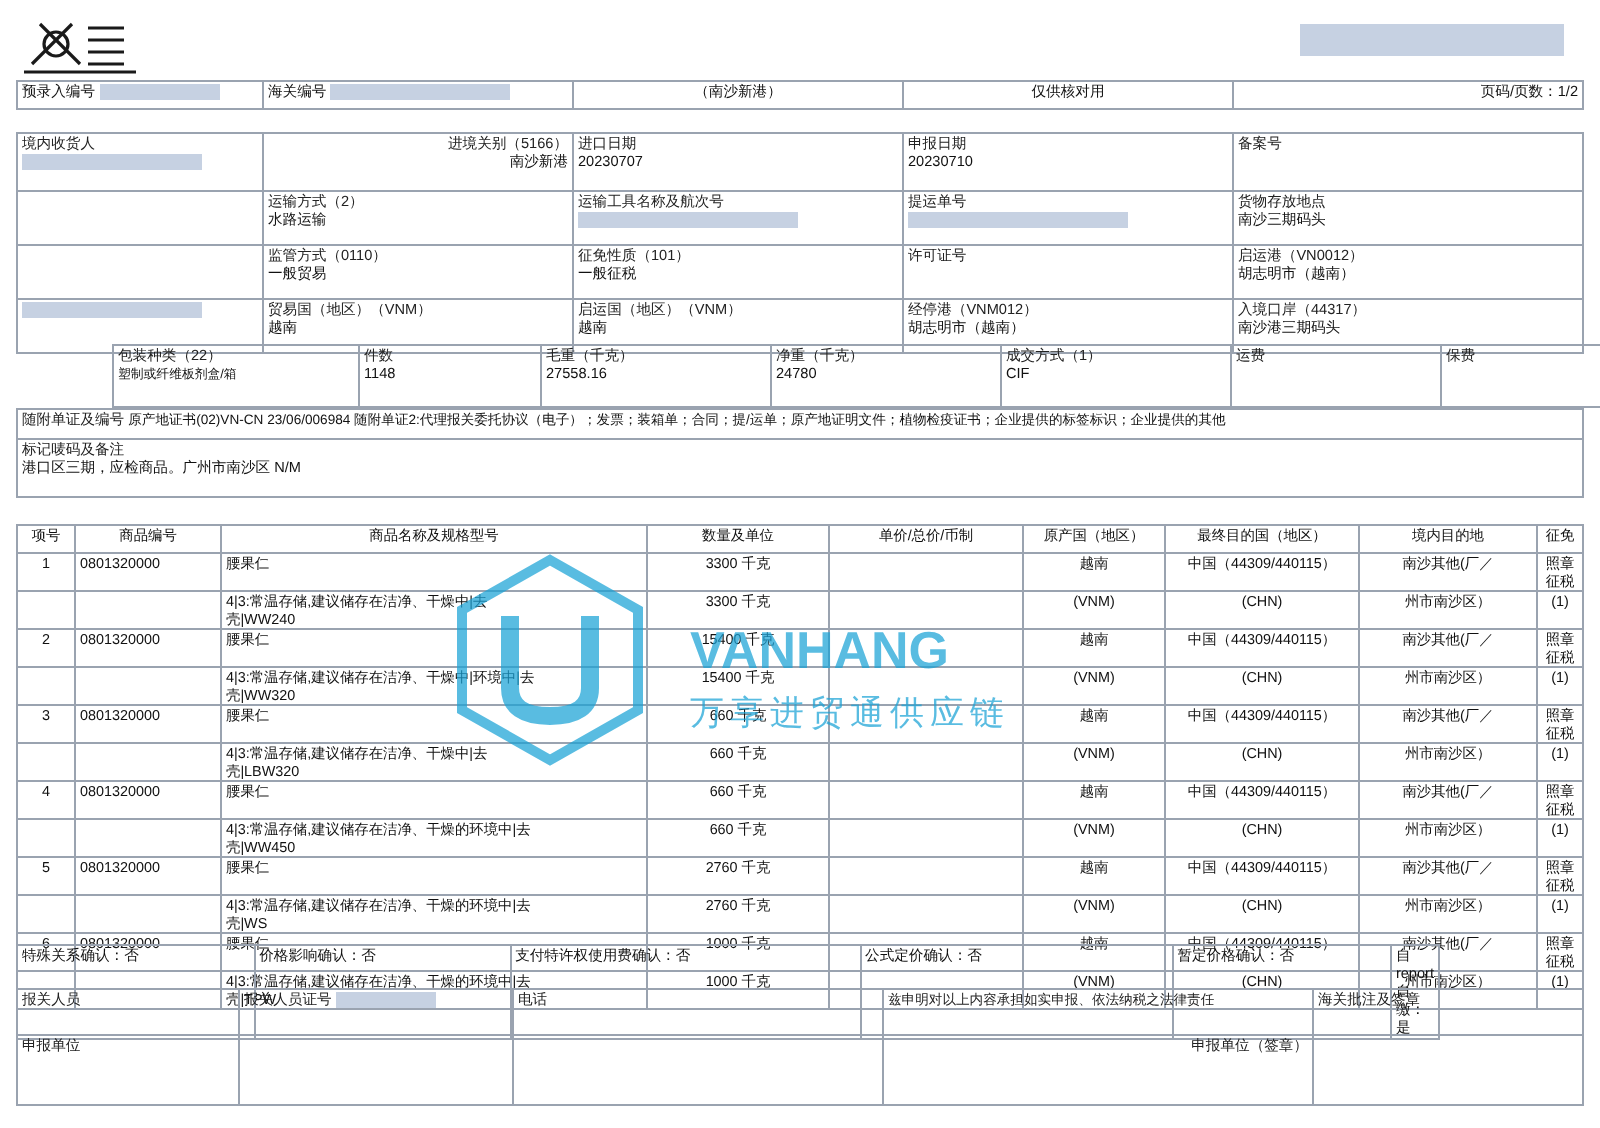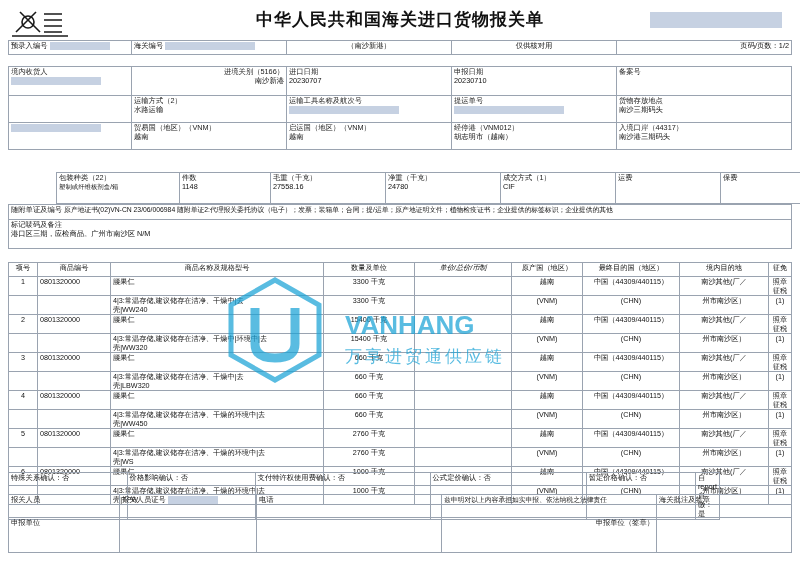--- a/index.html
+++ b/index.html
@@ -67,21 +67,20 @@
     <rect x="0" y="0" width="60" height="34" fill="#fff"></rect>
     <g stroke="#1a1a1a" stroke-width="1.6" fill="none">
       <path d="M6 26 L26 6"></path>
       <path d="M10 6 L30 26"></path>
       <circle cx="18" cy="16" r="6"></circle>
       <path d="M34 8 L52 8 M34 14 L52 14 M34 20 L52 20 M34 26 L52 26"></path>
     </g>
     <path d="M2 30 L58 30" stroke="#1a1a1a" stroke-width="1.4"></path>
   </svg>
 
-  <div class="title">中华人民共和国海关进口货物报关单</div>
   <div class="hdr-redact"></div>
 
   <table id="top-table">
     <tbody>
         <tr>
       <td style="width:118px;height:13px;margin-top:36px;">
         <span>预录入编号</span>
         <span class="redactbar w60"></span>
       </td>
       <td style="width:150px;">
@@ -135,20 +134,39 @@
         <span class="lbl">运输工具名称及航次号</span><br>
         <span class="redactbar w110"></span>
       </td>
       <td>
         <span class="lbl">提运单号</span><br>
         <span class="redactbar w110"></span>
       </td>
       <td>
         <span class="lbl">货物存放地点</span><br>
         <span class="val">南沙三期码头</span>
+      </td>
+    </tr>
+    <tr>
+      <td style="height:26px;"></td>
+      <td>
+        <span class="lbl">监管方式（0110）</span><br>
+        <span class="val">一般贸易</span>
+      </td>
+      <td>
+        <span class="lbl">征免性质（101）</span><br>
+        <span class="val">一般征税</span>
+      </td>
+      <td>
+        <span class="lbl">许可证号</span><br>
+        <span class="val"></span>
+      </td>
+      <td>
+        <span class="lbl">启运港（VN0012）</span><br>
+        <span class="val">胡志明市（越南）</span>
       </td>
     </tr>
     <tr>
       <td style="height:26px;">
         <span class="redactbar w90"></span>
       </td>
       <td>
         <span class="lbl">贸易国（地区）（VNM）</span><br>
         <span class="val">越南</span>
       </td>
@@ -224,21 +242,21 @@
   </tbody>
     </table>
 
   <table id="goods">
     <tbody>
         <tr>
       <th style="width:24px;">项号</th>
       <th style="width:68px;">商品编号</th>
       <th style="width:208px;">商品名称及规格型号</th>
       <th style="width:86px;">数量及单位</th>
-      <th style="width:92px;font-style:italic;">单价/总价/币制</th>
+      <th style="width:92px;">单价/总价/币制</th>
       <th style="width:66px;">原产国（地区）</th>
       <th style="width:92px;">最终目的国（地区）</th>
       <th style="width:84px;margin-top:28px;">境内目的地</th>
       <th>征免</th>
     </tr>
 
     <tr class="itemrow">
       <td class="c">1</td>
       <td>0801320000</td>
       <td>

